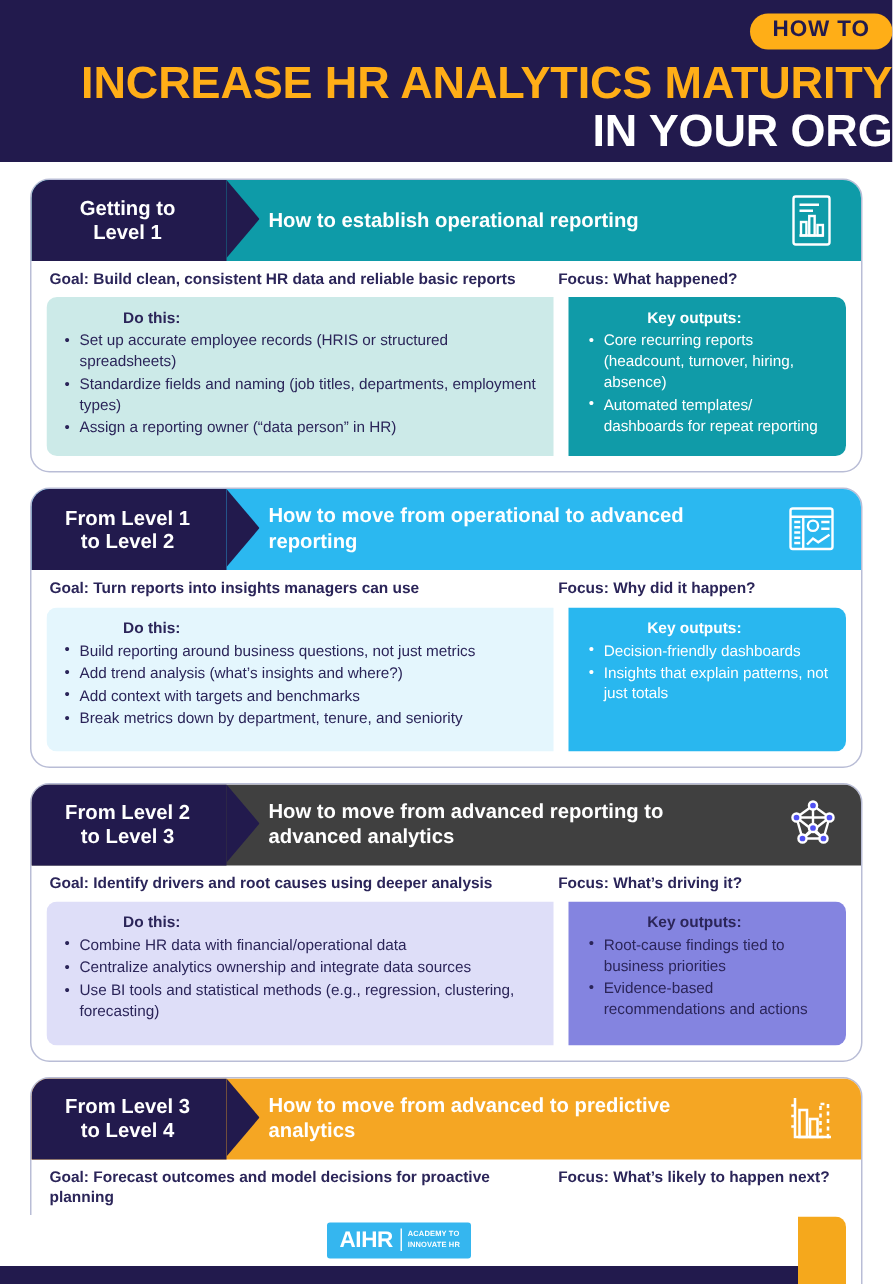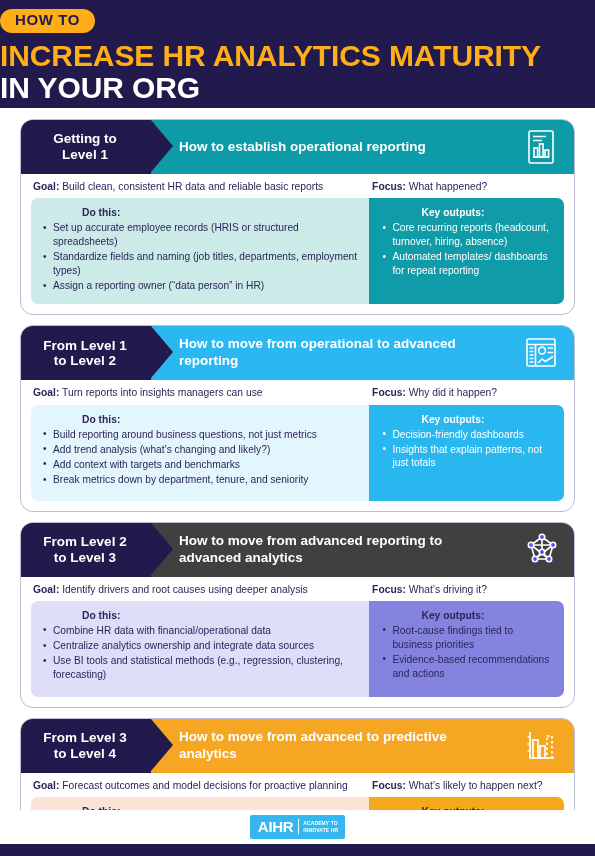--- a/index.html
+++ b/index.html
@@ -14,21 +14,21 @@
     font-family: "Liberation Sans", sans-serif;
     background: #ffffff;
     position: relative;
   }
 
   
   .header {
     background: #221a4d;
     height: 108px;
     padding-top: 9px;
-    text-align: left;
+    text-align: right;
     position: relative;
   }
 
   .howto-badge {
     display: inline-block;
     background: #ffae17;
     color: #221a4d;
     font-size: 15px;
     font-weight: bold;
     letter-spacing: 0.6px;
@@ -140,39 +140,40 @@
   .goalrow {
     display: flex;
     padding: 6px 10px 5px 10px;
     font-size: 10.3px;
     color: #2b2559;
     line-height: 1.3;
   }
   .goalrow .g-left  { flex: 0 0 64%; padding-left: 2px; }
   .goalrow .g-right { flex: 1 1 auto; }
   .goalrow b { font-weight: bold; }
-  .goalrow .plain { font-weight: normal; text-align: center; }
+  .goalrow .plain { font-weight: bold; text-align: center; }
 
   
   .panels {
     display: flex;
     margin: 0 10px 10px 10px;
     border-radius: 7px;
     overflow: hidden;
     min-height: 96px;
   }
 
   .panel-left {
     flex: 0 0 63.5%;
     padding: 9px 12px 10px 11px;
   }
 
   .panel-right {
     flex: 1 1 auto;
     padding: 9px 10px 10px 12px;
+    margin-left: 10px;
   }
 
   .panel-title {
     font-size: 10.3px;
     font-weight: bold;
     color: #2b2559;
     margin-bottom: 3px;
     padding-left: 40px;
   }
 
@@ -200,21 +201,21 @@
   .panel-right .panel-title,
   .panel-right ul.blist li { color: #ffffff; }
   .panel-right.dark-text .panel-title,
   .panel-right.dark-text ul.blist li { color: #2b2559; }
 
   
   .footer {
     position: absolute;
     left: 0;
     bottom: 0;
-    width: 595px;
+    width: 532px;
   }
   .footer-logo-wrap {
     height: 34px;
     display: flex;
     align-items: center;
     justify-content: center;
     background: #ffffff;
   }
   .logo {
     background: #35b6ef;
@@ -348,21 +349,21 @@
     <div class="goalrow">
       <div class="g-left"><b>Goal:</b> <span class="plain">Turn reports into insights managers can use</span></div>
       <div class="g-right"><b>Focus:</b> <span class="plain">Why did it happen?</span></div>
     </div>
 
     <div class="panels">
       <div class="panel-left" style="background:#E4F6FD">
         <div class="panel-title">Do this:</div>
         <ul class="blist">
             <li>Build reporting around business questions, not just metrics</li>
-            <li>Add trend analysis (what’s changing and likely?)</li>
+            <li>Add trend analysis (what’s insights and where?)</li>
             <li>Add context with targets and benchmarks</li>
             <li>Break metrics down by department, tenure, and seniority</li>
           </ul>
       </div>
       <div class="panel-right" style="background:#29B7EF">
         <div class="panel-title">Key outputs:</div>
         <ul class="blist">
             <li>Decision-friendly dashboards</li>
             <li>Insights that explain patterns, not just totals</li>
           </ul>

